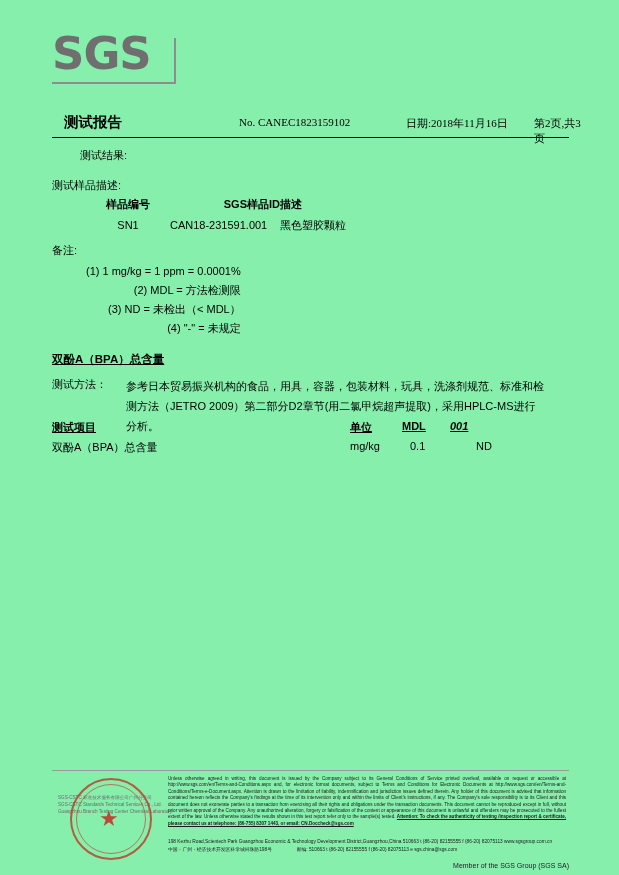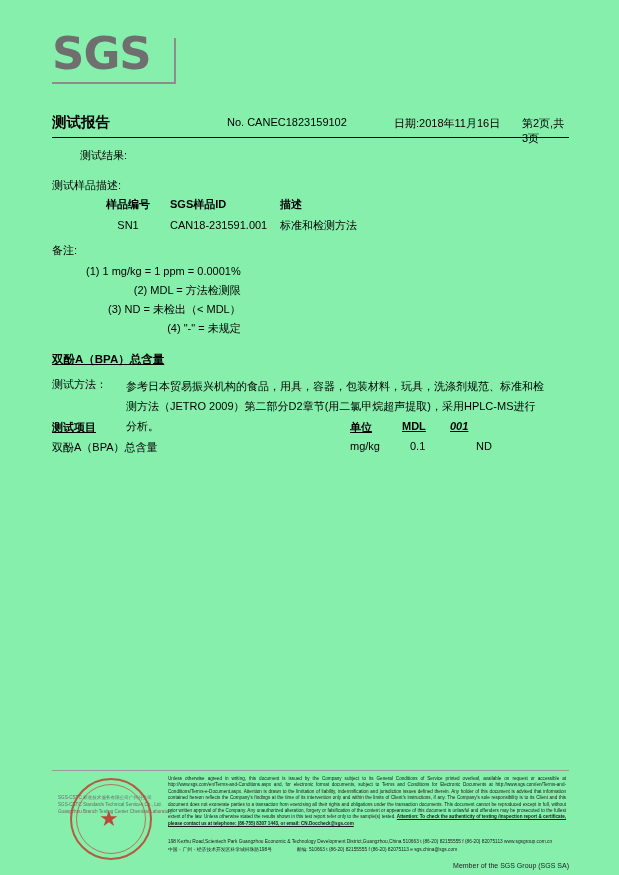--- a/index.html
+++ b/index.html
@@ -51,24 +51,25 @@
     left: 122px;
     top: 8px;
     width: 2px;
     height: 46px;
     background: #8d8d8d;
   }
 
   
   .title-row {
     position: absolute;
-    left: 52px;
+    left: 64px;
     top: 113px;
     width: 517px;
     height: 24px;
+    font-family: Liberation Serif, serif;
   }
   .doc-title {
     position: absolute;
     left: 0;
     top: 0;
     font-size: 14.5px;
     font-weight: bold;
     color: #000;
   }
   .doc-no {
@@ -109,21 +110,21 @@
   
   .sample-table {
     position: absolute;
     left: 86px;
     top: 197px;
     font-size: 11px;
   }
   .sample-table .hdr span { font-weight: bold; }
   .sample-table .row { margin-top: 6px; }
   .col1 { display: inline-block; width: 84px; text-align: center; }
-  .col2 { display: inline-block; width: 110px; text-align: left; }
+  .col2 { display: inline-block; width: 110px; text-align: right; }
   .col3 { display: inline-block; width: 120px; text-align: left; }
   .c1v { display: inline-block; width: 84px; text-align: center; }
   .c2v { display: inline-block; width: 110px; text-align: left; }
   .c3v { display: inline-block; width: 120px; text-align: left; }
 
   
   .notes {
     position: absolute;
     left: 86px;
     top: 262px;
@@ -296,21 +297,21 @@
 
   <div class="txt" style="left:52px; top:148px;margin-left:28px;">测试结果:</div>
 
   <div class="txt" style="left:52px; top:178px;">测试样品描述:</div>
 
   <div class="sample-table">
     <div class="hdr">
       <span class="col1 bold">样品编号</span><span class="col2 bold">SGS样品ID</span><span class="col3 bold">描述</span>
     </div>
     <div class="row">
-      <span class="c1v">SN1</span><span class="c2v">CAN18-231591.001</span><span class="c3v">标准和检测方法</span>
+      <span class="c1v">SN1</span><span class="c2v">CAN18-231591.001</span><span class="c3v">黑色塑胶颗粒</span>
     </div>
   </div>
 
   <div class="txt" style="left:52px; top:243px;">备注:</div>
   <div class="notes">
     <div>(1) 1 mg/kg = 1 ppm = 0.0001%</div>
     <div>(2) MDL = 方法检测限</div>
     <div>(3) ND = 未检出（&lt; MDL）</div>
     <div>(4) "-" = 未规定</div>
   </div>

